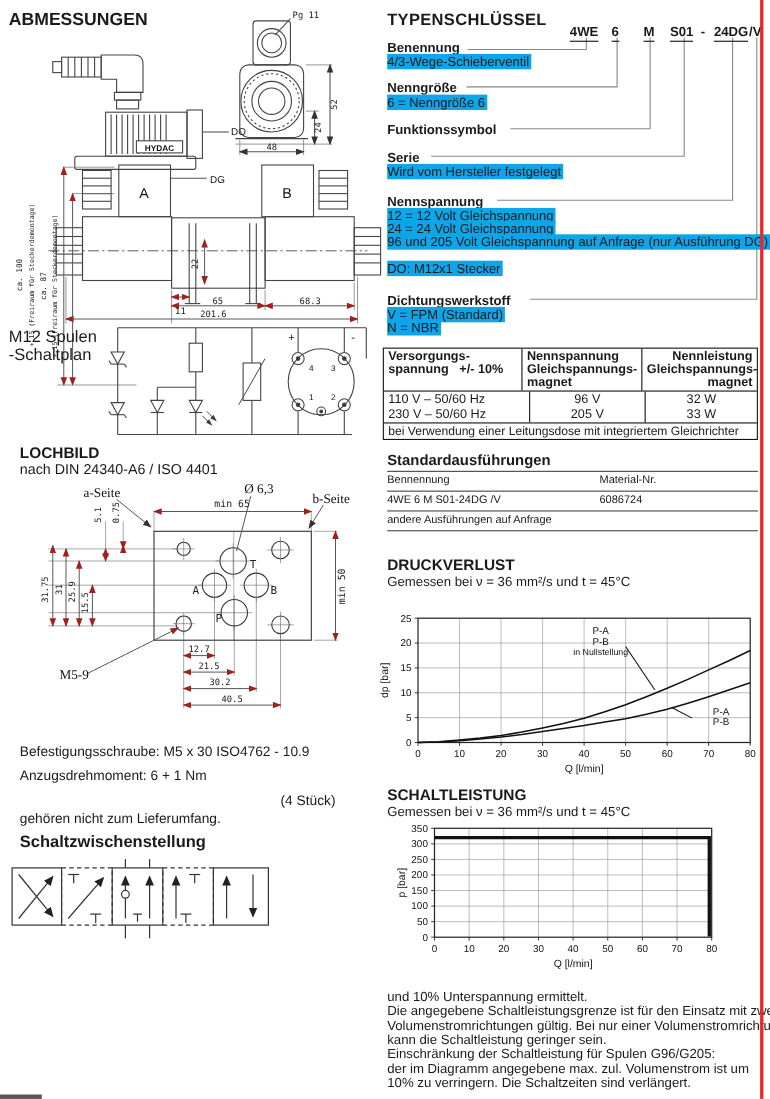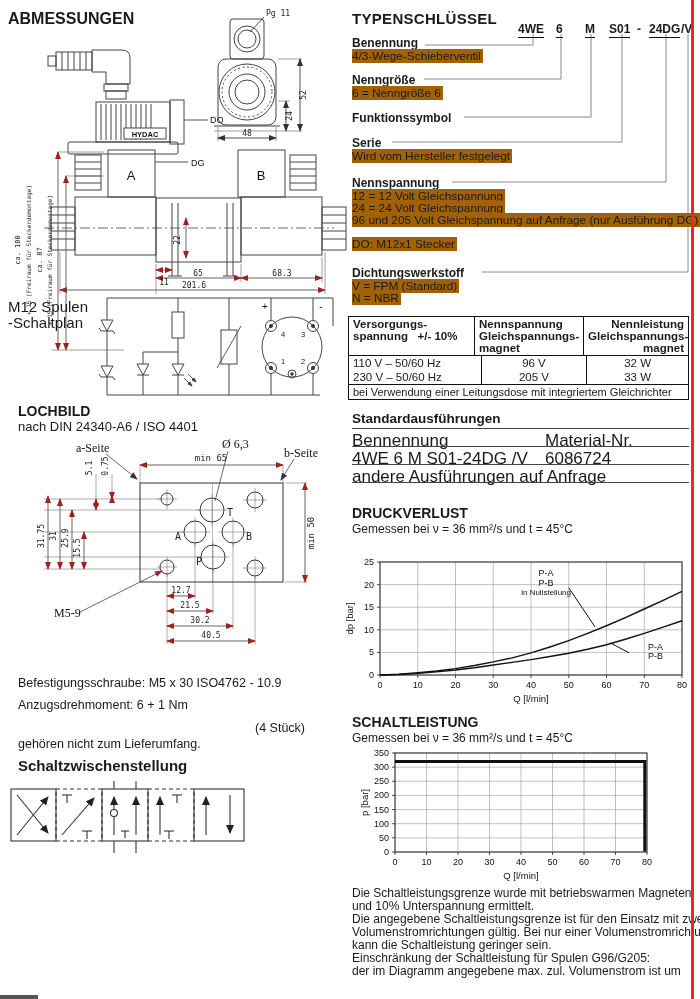--- a/index.html
+++ b/index.html
@@ -5,33 +5,33 @@
   html,body{margin:0;padding:0;background:#fff;}
   .page{position:relative;width:700px;height:999px;background:#fff;overflow:hidden;
         font-family:"Liberation Sans",sans-serif;color:#1a1a1a;}
   .abs{position:absolute;}
   .h1{font-weight:bold;font-size:16px;}
   .h2{font-weight:bold;font-size:14px;}
   .h3{font-weight:bold;font-size:13.5px;}
   .txt{font-size:12.5px;}
   .small{font-size:12px;}
   .tk-label{position:absolute;left:352px;font-weight:bold;font-size:12px;background:#fff;padding-right:3px;}
-  .tk-desc{position:absolute;left:352px;font-size:11.8px;white-space:nowrap;background:#a16207;padding-right:2px;}
+  .tk-desc{position:absolute;left:352px;font-size:11.8px;white-space:nowrap;background:#0ea5e9;padding-right:2px;}
   .code-part{position:absolute;top:22px;font-weight:bold;font-size:12px;}
   .code-part.u{border-bottom:1.5px solid #111;padding-bottom:1px;}
   .vtable{position:absolute;left:348px;top:316px;width:339px;border:1.4px solid #111;font-size:11.5px;}
   .vt-head{display:flex;border-bottom:1.2px solid #111;font-weight:bold;}
   .vt-row{display:flex;}
   .vt-c1{width:128px;border-right:1.2px solid #111;padding:1px 4px;}
   .vt-c2{width:100px;border-right:1.2px solid #111;padding:1px 4px;text-align:center;}
   .vt-c3{width:96px;padding:1px 4px;text-align:center;}
   .vt-foot{border-top:1.2px solid #111;padding:1px 4px;font-size:11px;}
   .pre{white-space:pre;}
   .std-line{position:absolute;left:352px;width:337px;border-bottom:1.2px solid #444;}
-  .std-txt{position:absolute;font-size:17px;white-space:nowrap;}
+  .std-txt{position:absolute;font-size:10px;white-space:nowrap;}
   .footer-line{position:absolute;left:352px;font-size:12px;white-space:nowrap;}
   .redline{position:absolute;left:691px;top:0;width:3px;height:999px;background:#f22525;}
   svg{position:absolute;overflow:visible;}
   svg text{font-family:"Liberation Sans",sans-serif;fill:#111;}
   .dimtxt{font-family:"DejaVu Sans Mono",monospace;fill:#222;}
   .seriftxt{font-family:"Liberation Serif",serif;fill:#111;}
 </style>
 </head>
 <body>
 
@@ -571,22 +571,22 @@
       <text x="39" y="39.28571428571428" text-anchor="end" font-size="9">250</text>
       <line x1="42" y1="22.142857142857153" x2="45" y2="22.142857142857153" stroke="#222" stroke-width="0.8"></line>
       <text x="39" y="25.142857142857153" text-anchor="end" font-size="9">300</text>
       <line x1="42" y1="8" x2="45" y2="8" stroke="#222" stroke-width="0.8"></line>
       <text x="39" y="11" text-anchor="end" font-size="9">350</text>
       <polyline points="45,16.485714285714295 294.79499999999996,16.485714285714295 294.79499999999996,106.43428571428572" fill="none" stroke="#111" stroke-width="3"></polyline>
       <text x="171" y="134" text-anchor="middle" font-size="9.5">Q [l/min]</text>
       <text x="18" y="57.5" text-anchor="middle" font-size="9.5" transform="rotate(-90 18 57.5)">p [bar]</text>
     </svg>
 
-  <div class="footer-line" style="top:886px;">Die Schaltleistungsgrenze wurde mit betriebswarmen Magneten</div>
   <div class="footer-line" style="top:899px;">und 10% Unterspannung ermittelt.</div>
   <div class="footer-line" style="top:912px;">Die angegebene Schaltleistungsgrenze ist für den Einsatz mit zwei</div>
   <div class="footer-line" style="top:925px;">Volumenstromrichtungen gültig. Bei nur einer Volumenstromrichtung,</div>
   <div class="footer-line" style="top:938px;">kann die Schaltleistung geringer sein.</div>
   <div class="footer-line" style="top:951px;">Einschränkung der Schaltleistung für Spulen G96/G205:</div>
   <div class="footer-line" style="top:964px;">der im Diagramm angegebene max. zul. Volumenstrom ist um</div>
+  <div class="footer-line" style="top:977px;">10% zu verringern. Die Schaltzeiten sind verlängert.</div>
 
   <div class="redline"></div>
 </div>
 
 </body></html>

